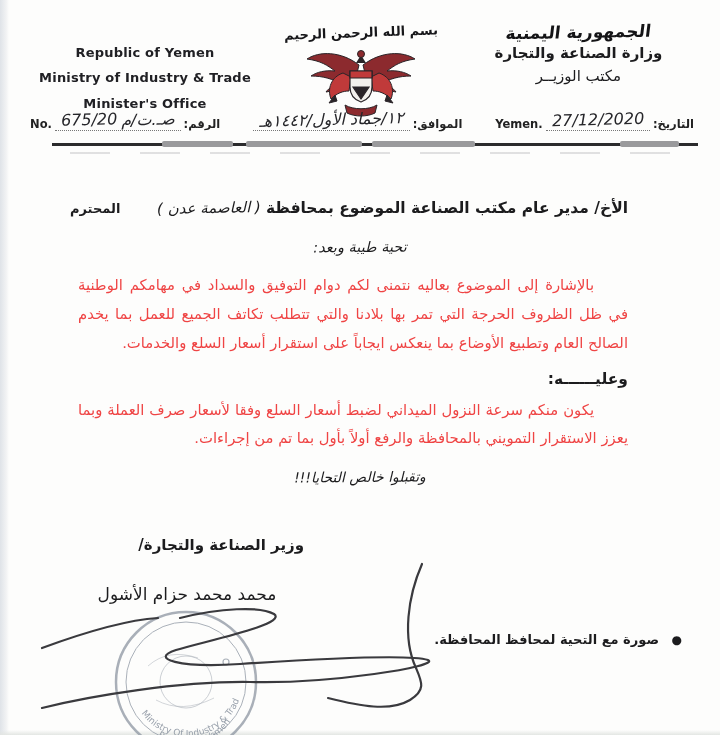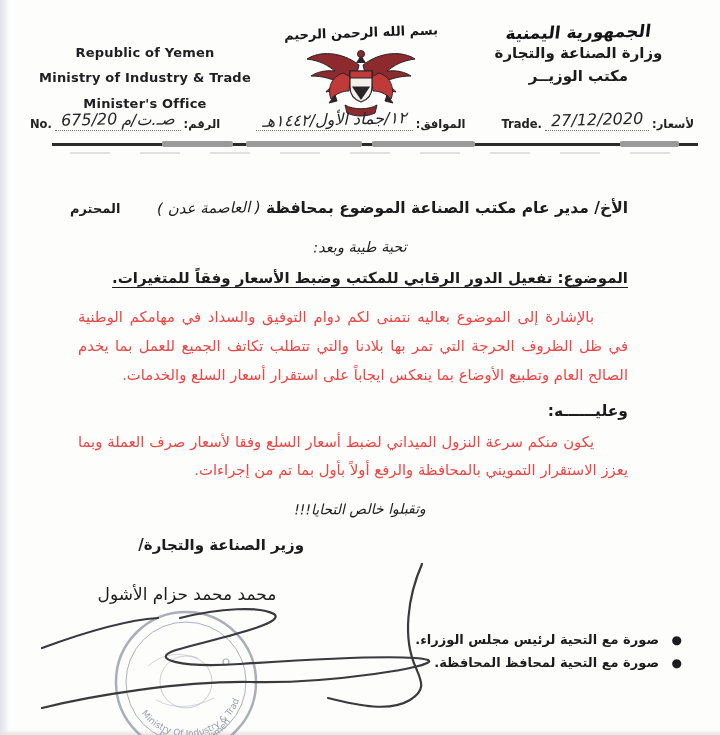--- a/index.html
+++ b/index.html
@@ -9,21 +9,21 @@
   .scan-edge-bottom{position:absolute;left:0;bottom:0;width:720px;height:5px;background:linear-gradient(to top,#e3e6e3,rgba(255,255,255,0));}
 
   
   .header{position:absolute;top:22px;left:30px;right:24px;display:flex;flex-direction:row;justify-content:space-between;}
   .hdr-left{width:230px;text-align:center;padding-top:18px;font-weight:bold;font-size:13px;line-height:1.95;color:#202024;letter-spacing:.2px;}
   .hdr-center{width:170px;text-align:center;}
   .bismillah{font-size:13px;font-weight:bold;color:#17171a;transform:rotate(-2deg);display:inline-block;letter-spacing:-1px;}
   .hdr-right{width:235px;text-align:center;direction:rtl;}
   .jumhuria{font-size:17px;font-weight:bold;color:#141416;letter-spacing:-1px;transform:skewX(-8deg) rotate(-1deg);display:inline-block;margin-bottom:2px;}
   .ministry-ar{font-size:15px;font-weight:bold;}
-  .office-ar{font-size:15px;font-weight:bold;margin-top:5px;}
+  .office-ar{font-size:15px;font-weight:normal;margin-top:5px;}
 
   
   .refline{position:absolute;top:110px;left:30px;right:26px;direction:rtl;display:flex;justify-content:space-between;align-items:flex-end;font-size:11.5px;}
   .ref-group{display:flex;align-items:flex-end;gap:3px;white-space:nowrap;}
   .ref-label{font-weight:bold;color:#222;}
   .hand{font-size:16px;color:#26262a;font-style:italic;display:inline-block;transform:rotate(-1.5deg);}
   .dotted{border-bottom:1px dotted #777;padding:0 6px 1px 6px;}
 
   .rule{position:absolute;top:140px;left:52px;right:22px;height:8px;}
   .rule-base{position:absolute;top:3px;left:0;right:0;height:2.5px;background:#2b2b2d;}
@@ -102,25 +102,25 @@
 
     <div class="hdr-right">
       <div class="jumhuria">الجمهورية اليمنية</div>
       <div class="ministry-ar">وزارة الصناعة والتجارة</div>
       <div class="office-ar">مكتب الوزيــر</div>
     </div>
   </div>
 
   <div class="refline">
     <div class="ref-group">
-      <span class="ref-label">لأسعار:</span>
+      <span class="ref-label">التاريخ:</span>
       <span class="dotted">
         <span class="hand" dir="ltr">27/12/2020</span>
       </span>
-      <span class="ref-label" dir="ltr">Trade.</span>
+      <span class="ref-label" dir="ltr">Yemen.</span>
     </div>
     <div class="ref-group">
       <span class="ref-label">الموافق:</span>
       <span class="dotted">
         <span class="hand">١٢/جماد الأول/١٤٤٢هـ</span>
       </span>
     </div>
     <div class="ref-group">
       <span class="ref-label">الرقم:</span>
       <span class="dotted">
@@ -144,23 +144,20 @@
     <div class="addressee-row">
       <div class="addressee">
         <span>الأخ/ مدير عام مكتب الصناعة الموضوع بمحافظة</span>
         <span class="addr-hand">( العاصمة عدن )</span>
       </div>
       <div class="honorific">المحترم</div>
     </div>
 
     <div class="salutation">تحية طيبة وبعد:</div>
 
-    <div class="subject">
-      <span>الموضوع: تفعيل الدور الرقابي للمكتب وضبط الأسعار وفقاً للمتغيرات.</span>
-    </div>
 
     <div class="para">بالإشارة إلى الموضوع بعاليه نتمنى لكم دوام التوفيق والسداد في مهامكم الوطنية في ظل الظروف الحرجة التي تمر بها بلادنا والتي تتطلب تكاتف الجميع للعمل بما يخدم الصالح العام وتطبيع الأوضاع بما ينعكس ايجاباً على استقرار أسعار السلع والخدمات.</div>
 
     <div class="therefore">وعليــــــه:</div>
 
     <div class="para" style="padding-top:8px;">يكون منكم سرعة النزول الميداني لضبط أسعار السلع وفقا لأسعار صرف العملة وبما يعزز الاستقرار التمويني بالمحافظة والرفع أولاً بأول بما تم من إجراءات.</div>
 
     <div class="closing">وتقبلوا خالص التحايا!!!</div>
   </div>
 
@@ -196,20 +193,16 @@
     <g fill="none" stroke="#3a3a3e" stroke-width="2.2" stroke-linecap="round">
       <path d="M392 8 C 378 40 372 82 386 112 C 392 126 396 134 380 144 C 360 156 330 150 298 142"></path>
       <path d="M150 62 C 190 52 230 50 244 58 C 258 68 180 84 146 94 C 118 103 150 112 210 108 C 300 102 380 98 398 104 C 412 110 300 128 220 126 C 150 125 60 140 12 152"></path>
       <path d="M12 92 C 50 78 96 64 128 62"></path>
     </g>
   </svg>
 
   <div class="cc">
     <div class="cc-item">
       <span class="bullet">●</span>
-      <span>صورة مع التحية لرئيس مجلس الوزراء.</span>
-    </div>
-    <div class="cc-item">
-      <span class="bullet">●</span>
       <span>صورة مع التحية لمحافظ المحافظة.</span>
     </div>
   </div>
 </div>
 
 </body></html>

